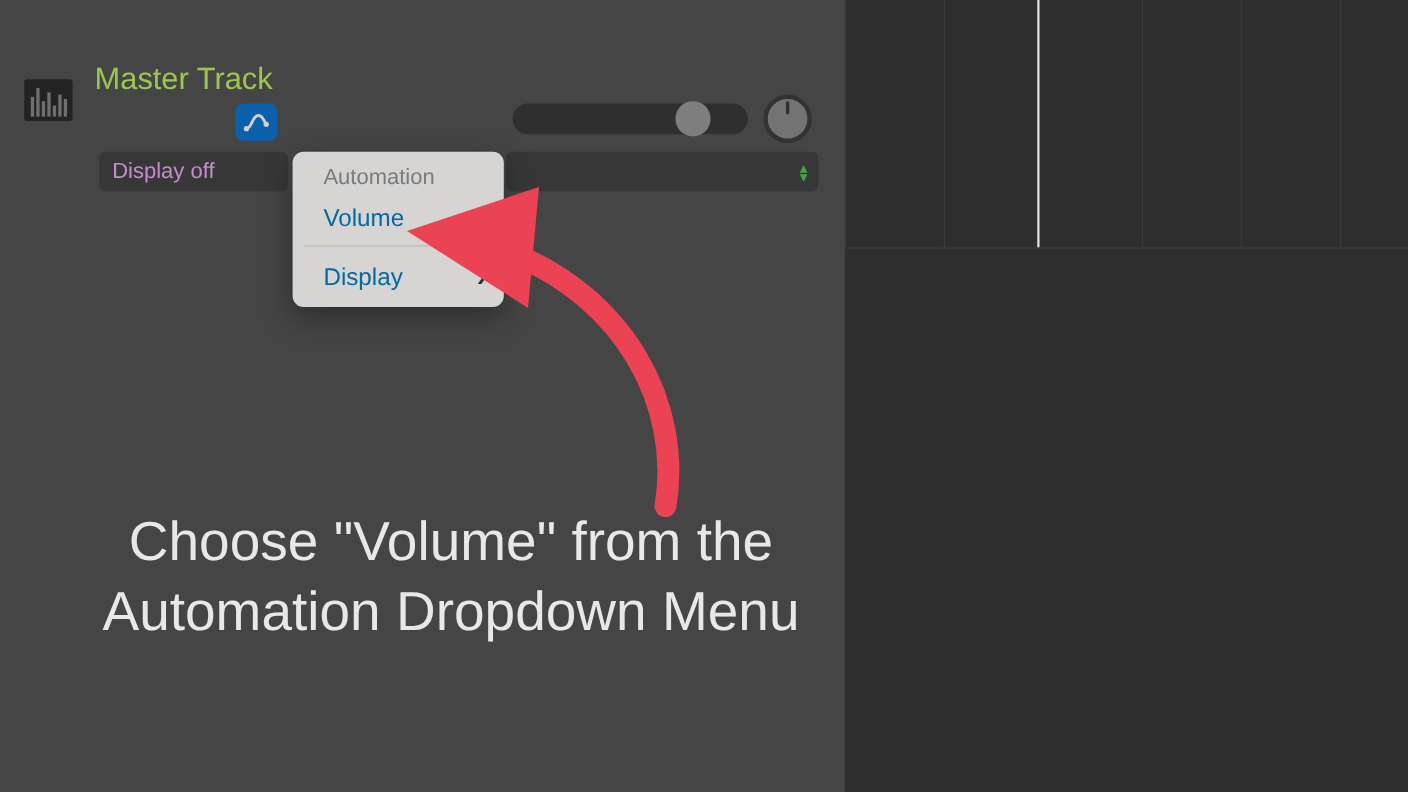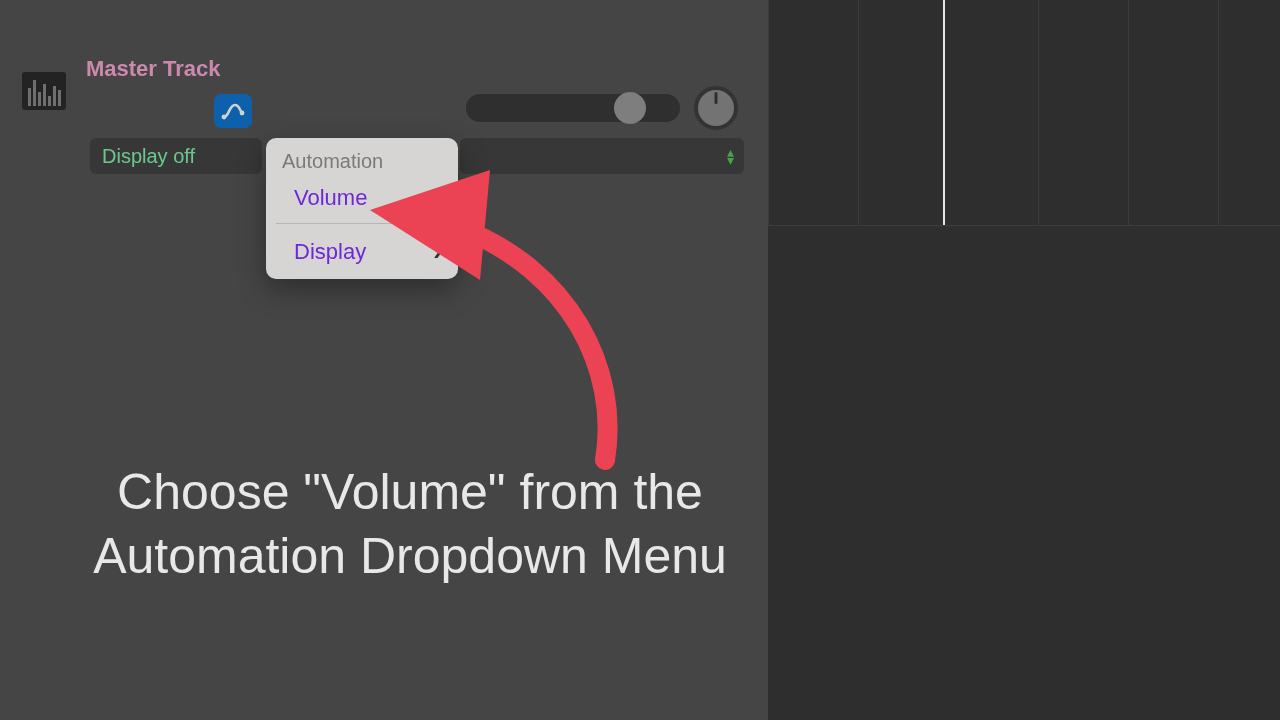--- a/index.html
+++ b/index.html
@@ -74,23 +74,23 @@
   .track-icon .b2 { height: 26px; }
   .track-icon .b3 { height: 14px; }
   .track-icon .b4 { height: 22px; }
   .track-icon .b5 { height: 10px; }
   .track-icon .b6 { height: 20px; }
   .track-icon .b7 { height: 16px; }
 
   .track-title {
     position: absolute;
     left: 86px; top: 56px;
-    color: #f9a8d4;
-    font-size: 22px;
-    font-weight: 700;
+    color: #bef264;
+    font-size: 28px;
+    font-weight: 400;
   }
 
   .automation-btn {
     position: absolute;
     left: 214px; top: 94px;
     width: 38px; height: 34px;
     background: #1176d1;
     border-radius: 7px;
     display: flex; align-items: center; justify-content: center;
   }
@@ -131,21 +131,21 @@
   .display-off {
     position: absolute;
     left: 90px; top: 138px;
     width: 172px; height: 36px;
     background: #444444;
     border-radius: 6px;
     display: flex; align-items: center;
     padding-left: 12px;
   }
   .display-off span {
-    color: #86efac;
+    color: #f0abfc;
     font-size: 20px;
     font-weight: 500;
   }
 
   .param-dropdown {
     position: absolute;
     left: 460px; top: 138px;
     width: 284px; height: 36px;
     background: #444444;
     border-radius: 6px;
@@ -167,23 +167,24 @@
     background: #d7d5d3;
     border-radius: 10px;
     box-shadow: 0 10px 28px rgba(0,0,0,0.35);
     padding: 10px 0 6px 0;
     z-index: 10;
   }
   .popup .header {
     color: #7a7a7a;
     font-size: 20px;
     padding: 2px 16px 6px 16px;
+    margin-left: 12px;
   }
   .popup .item {
-    color: #6d28d9;
+    color: #0369a1;
     font-size: 22px;
     padding: 6px 16px 6px 28px;
     display: flex; justify-content: space-between; align-items: center;
     cursor: default;
   }
   .popup .sep {
     height: 1px; background: #b8b6b4; margin: 6px 10px;
   }
   .popup .sub::after {
     content: '›';

